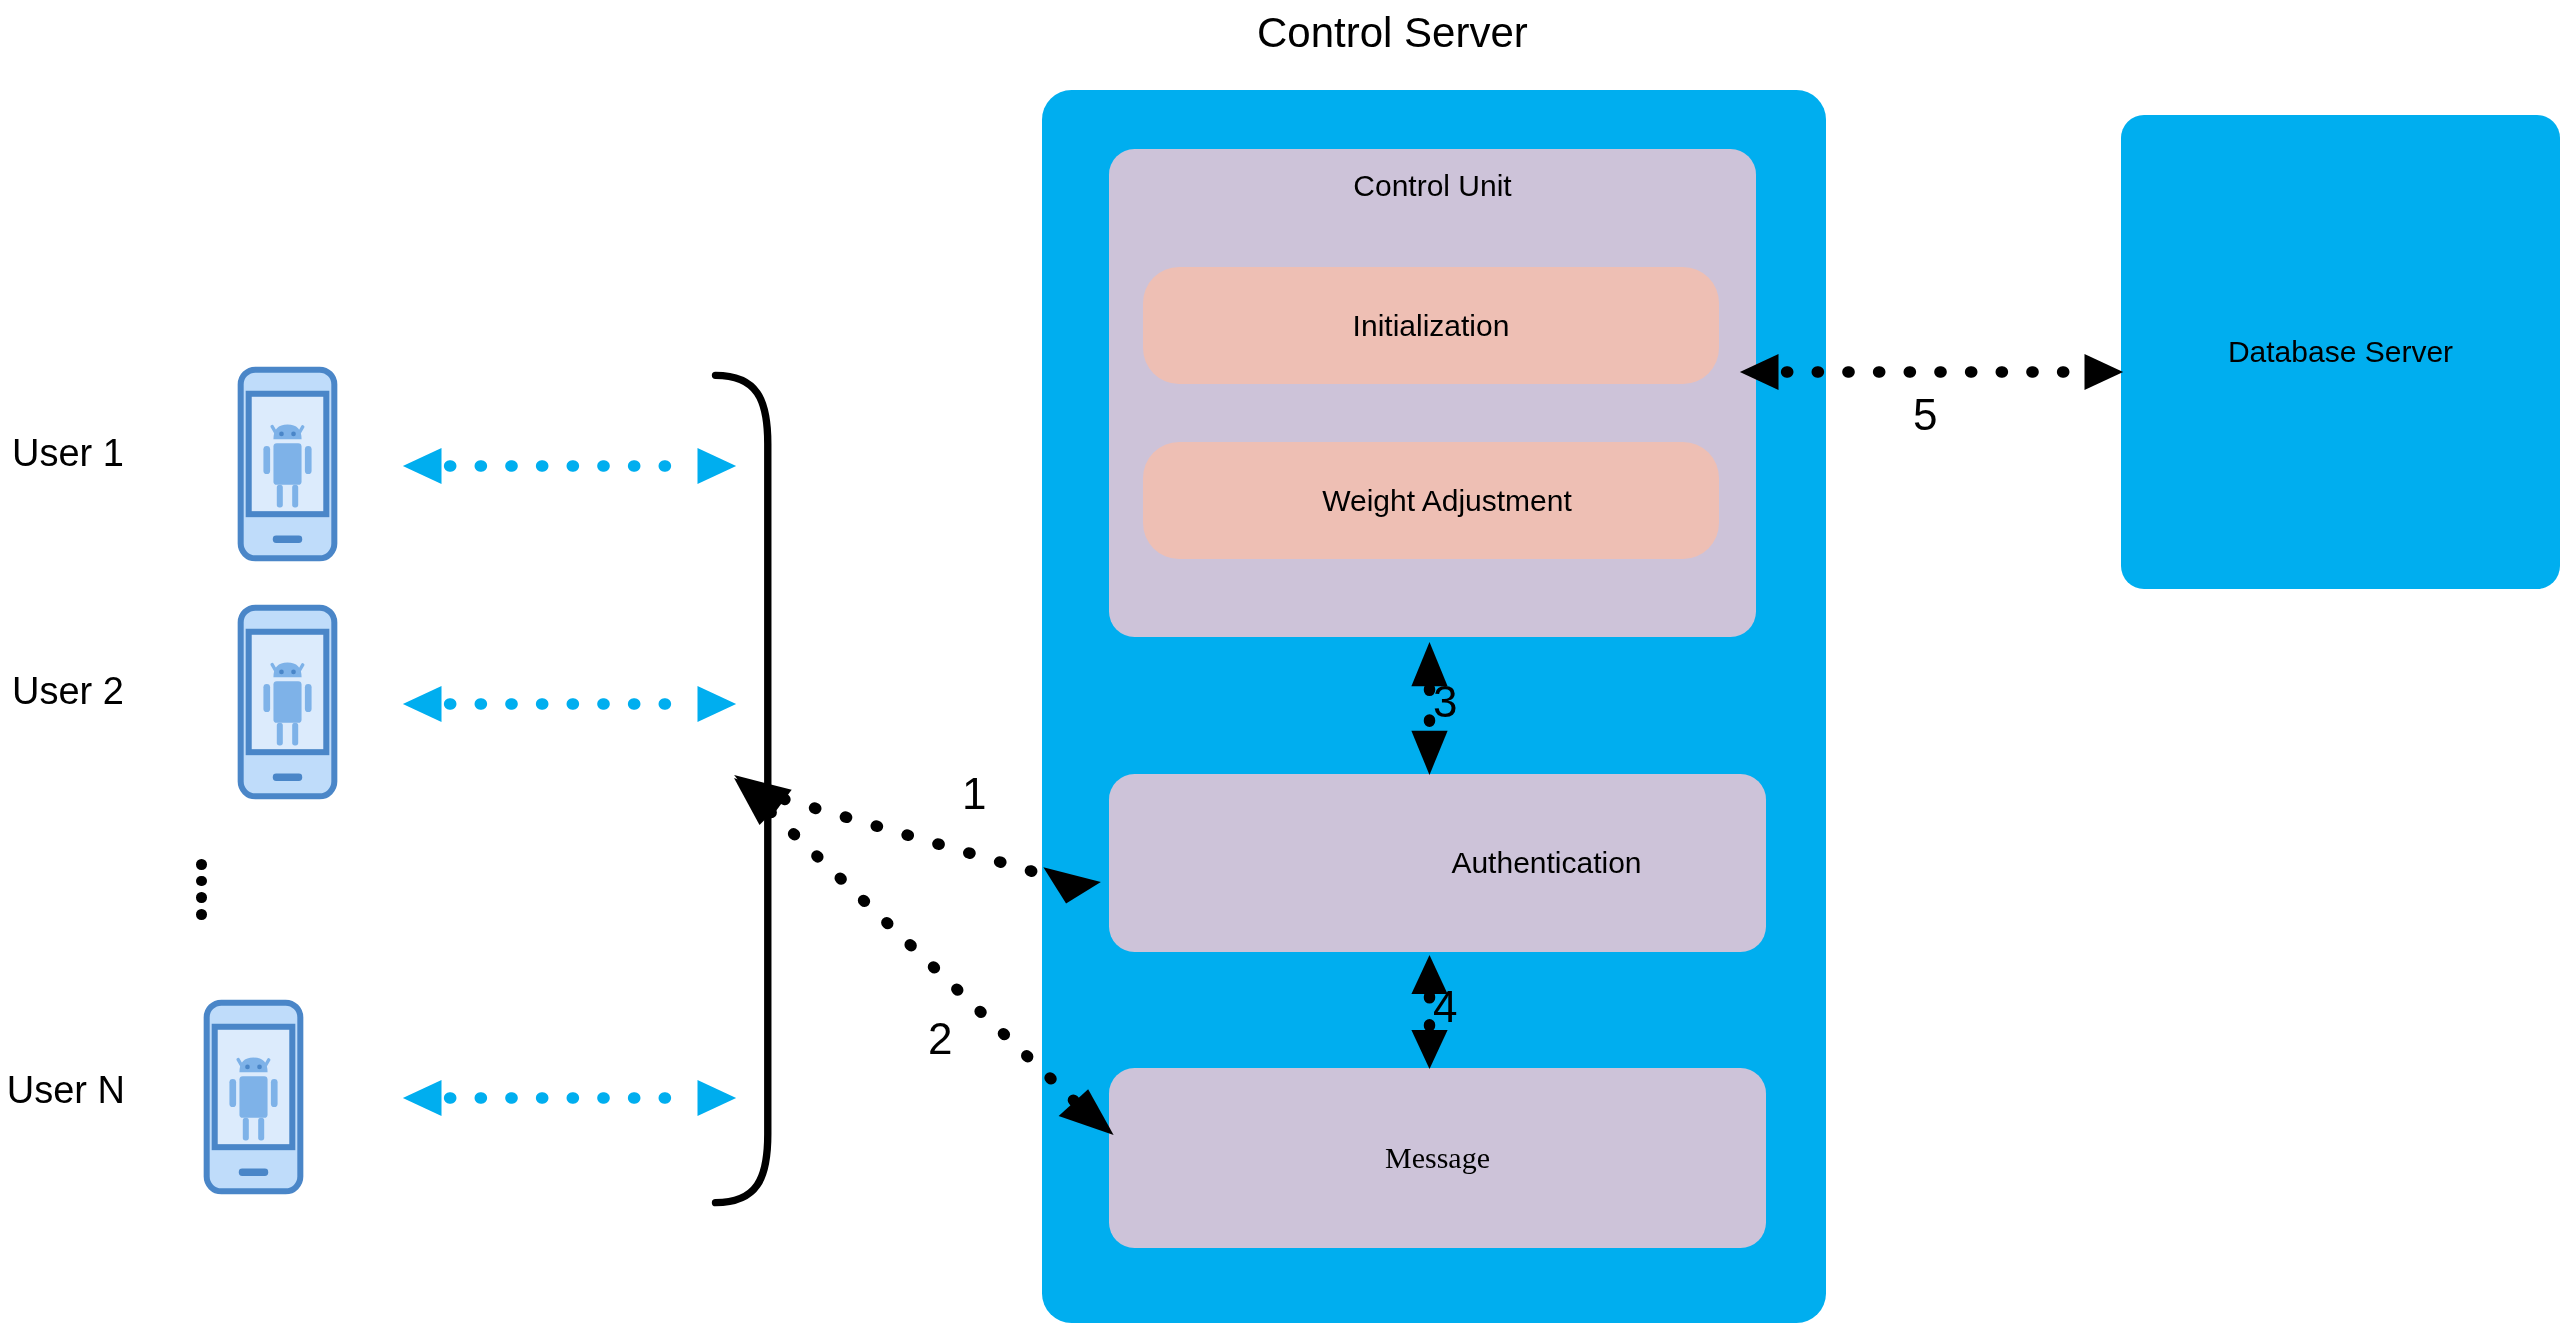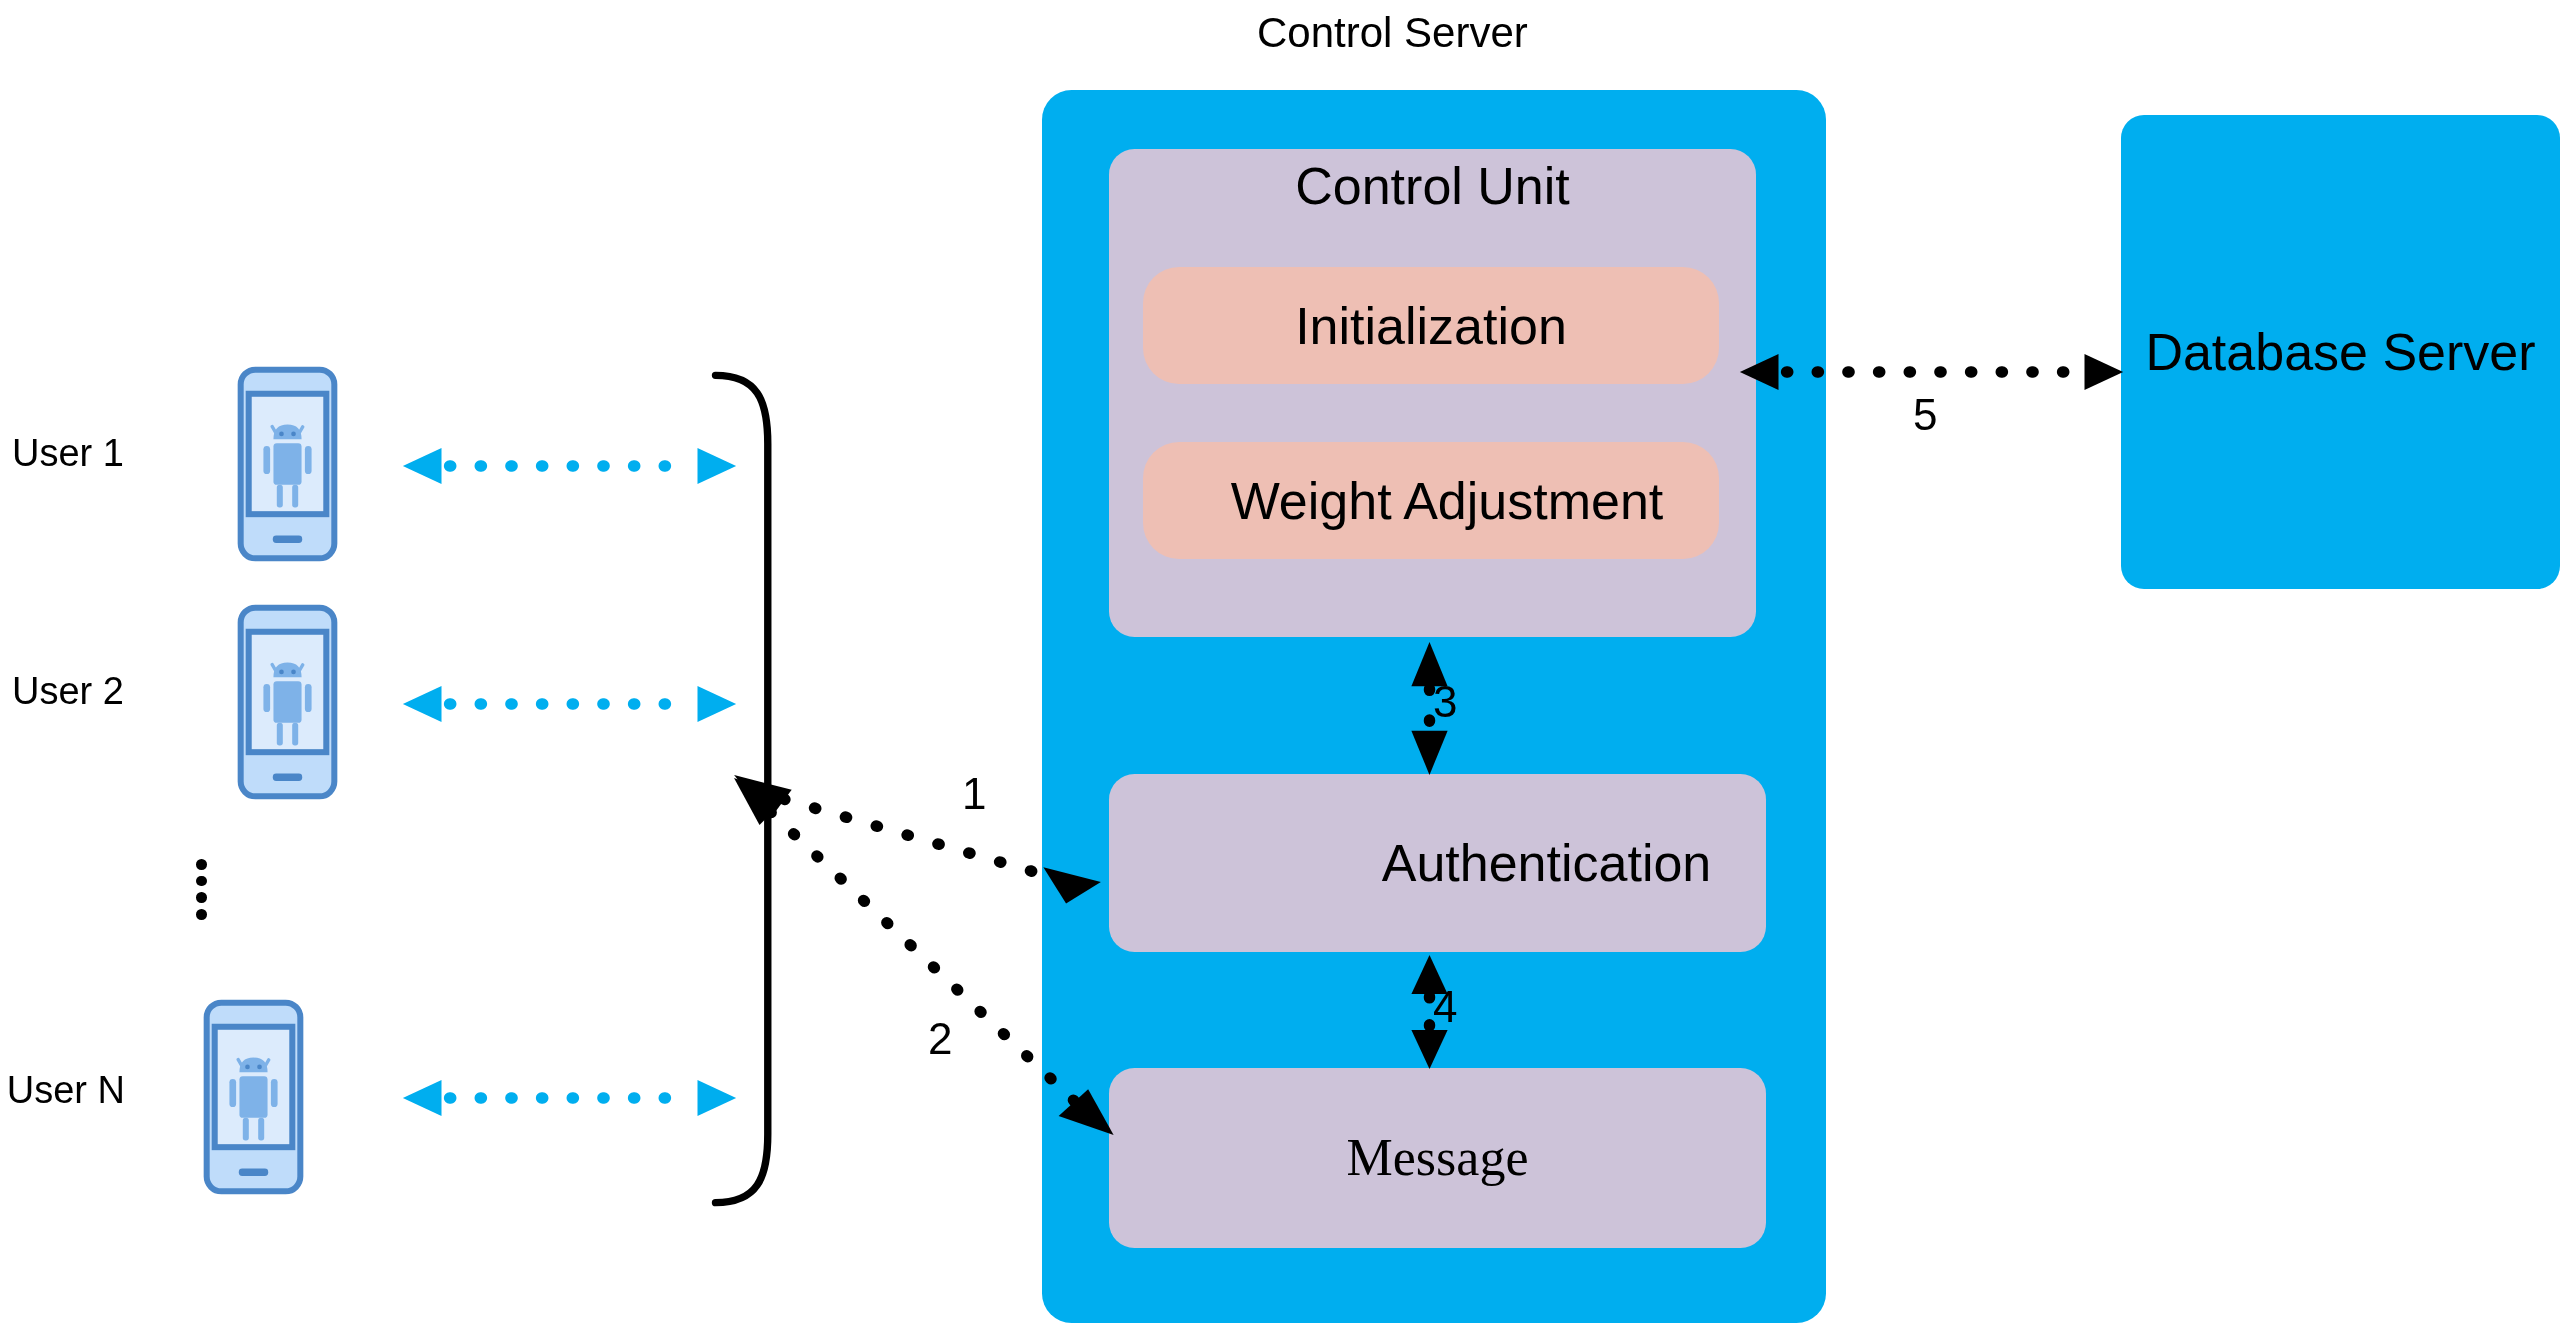--- a/index.html
+++ b/index.html
@@ -20,21 +20,21 @@
   .abs { position: absolute; }
 
   
   .title-text {
     font-size: 42px;
     color: #000000;
     white-space: nowrap;
     line-height: 1;
   }
   .box-label {
-    font-size: 52px;
+    font-size: 30px;
     color: #000000;
     white-space: nowrap;
     line-height: 1;
     text-align: center;
     width: 100%;
   }
   .user-label {
     font-size: 38px;
     color: #000000;
     white-space: nowrap;

